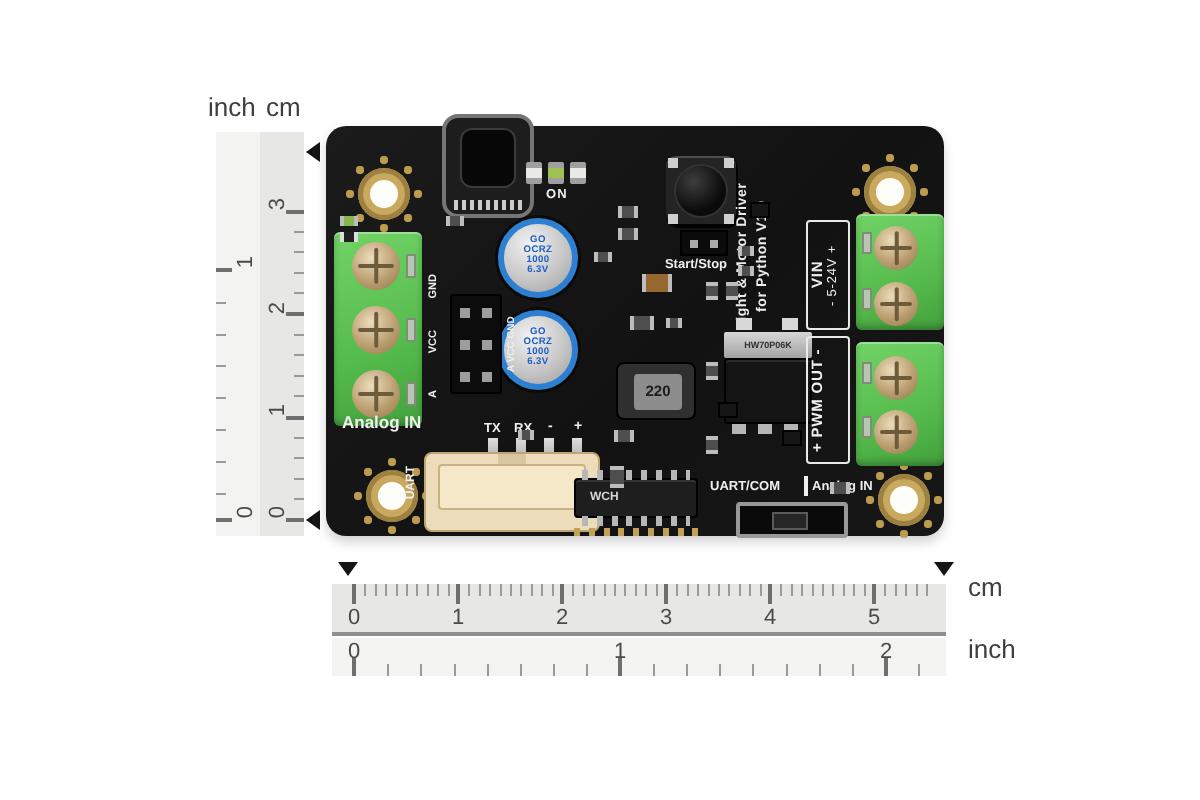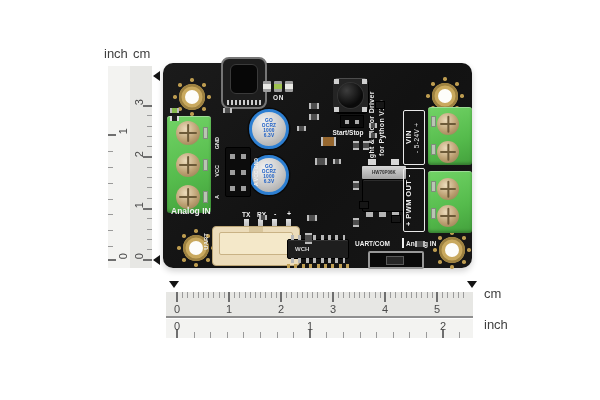--- a/index.html
+++ b/index.html
@@ -201,20 +201,23 @@
     </div>
     <div class="cap" style="left:86px;top:92px;">
       <div class="captxt">
         <span>GO</span>
           <span>OCRZ</span>
         <span>1000</span>
           <span>6.3V</span>
       </div>
     </div>
 
+    <div class="ind">
+      <div class="face">220</div>
+    </div>
 
     <div class="fet-pad" style="left:205px;"></div>
     <div class="fet-pad" style="left:228px;"></div>
     <div class="fet-tab">HW70P06K</div>
     <div class="fet-body"></div>
     <div class="fet-leg" style="left:203px;"></div>
     <div class="fet-leg" style="left:216px;"></div>
     <div class="fet-leg" style="left:229px;"></div>
 
     <div class="vbox" style="left:240px;top:47px;width:22px;height:55px;">

